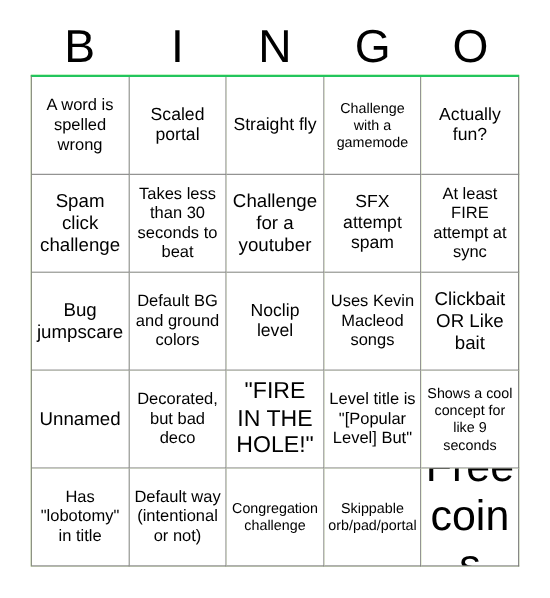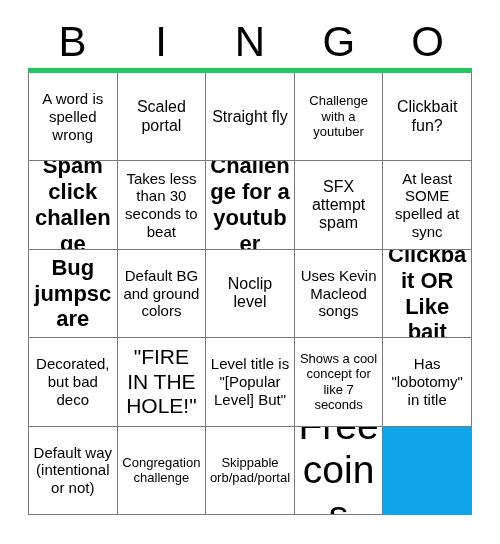--- a/index.html
+++ b/index.html
@@ -47,24 +47,24 @@
   
   .bingo-grid {
     position: absolute;
     left: 28px;
     top: 68px;
     width: 444px;
     height: 447px;
     display: grid;
     grid-template-columns: repeat(5, 1fr);
     grid-template-rows: repeat(5, 1fr);
-    border-top: 5px solid #22c55e;
+    border-top: 2px solid #22c55e;
     border-left: 1px solid #7a7a7a;
     box-sizing: border-box;
-    background: #0ea5e9;
+    background: #bef264;
   }
 
   .bingo-cell {
     border-right: 1px solid #7a7a7a;
     border-bottom: 1px solid #7a7a7a;
     box-sizing: border-box;
     display: flex;
     align-items: center;
     justify-content: center;
     text-align: center;
@@ -79,21 +79,21 @@
     text-align: center;
     line-height: 1.16;
     word-wrap: break-word;
     color: #000000;
   }
 
   
   .fs-xxl .cell-text { font-size: 39px; line-height: 1.14; }
   .fs-xl  .cell-text { font-size: 16px; line-height: 1.15; }
   .fs-lg  .cell-text { font-size: 21px; line-height: 1.16; }
-  .fs-md  .cell-text { font-size: 22px; line-height: 1.18; font-weight: bold; }
+  .fs-md  .cell-text { font-size: 17px; line-height: 1.18; }
   .fs-sm  .cell-text { font-size: 15px; line-height: 1.18; }
   .fs-xs  .cell-text { font-size: 13px; line-height: 1.2; }
 </style>
 </head>
 <body>
 
 <div class="bingo-page">
 
   <div class="bingo-header">
     <div class="header-letter">B</div>
@@ -108,69 +108,72 @@
     <div class="bingo-cell fs-sm">
       <span class="cell-text">A word is spelled wrong</span>
     </div>
     <div class="bingo-cell fs-xl">
       <span class="cell-text">Scaled portal</span>
     </div>
     <div class="bingo-cell fs-xl">
       <span class="cell-text">Straight fly</span>
     </div>
     <div class="bingo-cell fs-xs">
-      <span class="cell-text">Challenge with a youtuber</span>
+      <span class="cell-text">Challenge with a gamemode</span>
     </div>
     <div class="bingo-cell fs-xl">
-      <span class="cell-text">Clickbait fun?</span>
+      <span class="cell-text">Actually fun?</span>
     </div>
 
     <div class="bingo-cell fs-md">
       <span class="cell-text">Spam click challenge</span>
     </div>
     <div class="bingo-cell fs-sm">
       <span class="cell-text">Takes less than 30 seconds to beat</span>
     </div>
     <div class="bingo-cell fs-md">
       <span class="cell-text">Challenge for a youtuber</span>
     </div>
     <div class="bingo-cell fs-xl">
       <span class="cell-text">SFX attempt spam</span>
     </div>
     <div class="bingo-cell fs-sm">
-      <span class="cell-text">At least SOME spelled at sync</span>
+      <span class="cell-text">At least FIRE attempt at sync</span>
     </div>
 
     <div class="bingo-cell fs-md">
       <span class="cell-text">Bug jumpscare</span>
     </div>
     <div class="bingo-cell fs-sm">
       <span class="cell-text">Default BG and ground colors</span>
     </div>
     <div class="bingo-cell fs-xl">
       <span class="cell-text">Noclip level</span>
     </div>
     <div class="bingo-cell fs-sm">
       <span class="cell-text">Uses Kevin Macleod songs</span>
     </div>
     <div class="bingo-cell fs-md">
       <span class="cell-text">Clickbait OR Like bait</span>
     </div>
 
+    <div class="bingo-cell fs-md">
+      <span class="cell-text">Unnamed</span>
+    </div>
     <div class="bingo-cell fs-sm">
       <span class="cell-text">Decorated, but bad deco</span>
     </div>
     <div class="bingo-cell fs-lg">
       <span class="cell-text">"FIRE IN THE HOLE!"</span>
     </div>
     <div class="bingo-cell fs-sm">
       <span class="cell-text">Level title is "[Popular Level] But"</span>
     </div>
     <div class="bingo-cell fs-xs">
-      <span class="cell-text">Shows a cool concept for like 7 seconds</span>
+      <span class="cell-text">Shows a cool concept for like 9 seconds</span>
     </div>
 
     <div class="bingo-cell fs-sm">
       <span class="cell-text">Has "lobotomy" in title</span>
     </div>
     <div class="bingo-cell fs-sm">
       <span class="cell-text">Default way (intentional or not)</span>
     </div>
     <div class="bingo-cell fs-xs">
       <span class="cell-text">Congregation challenge</span>

